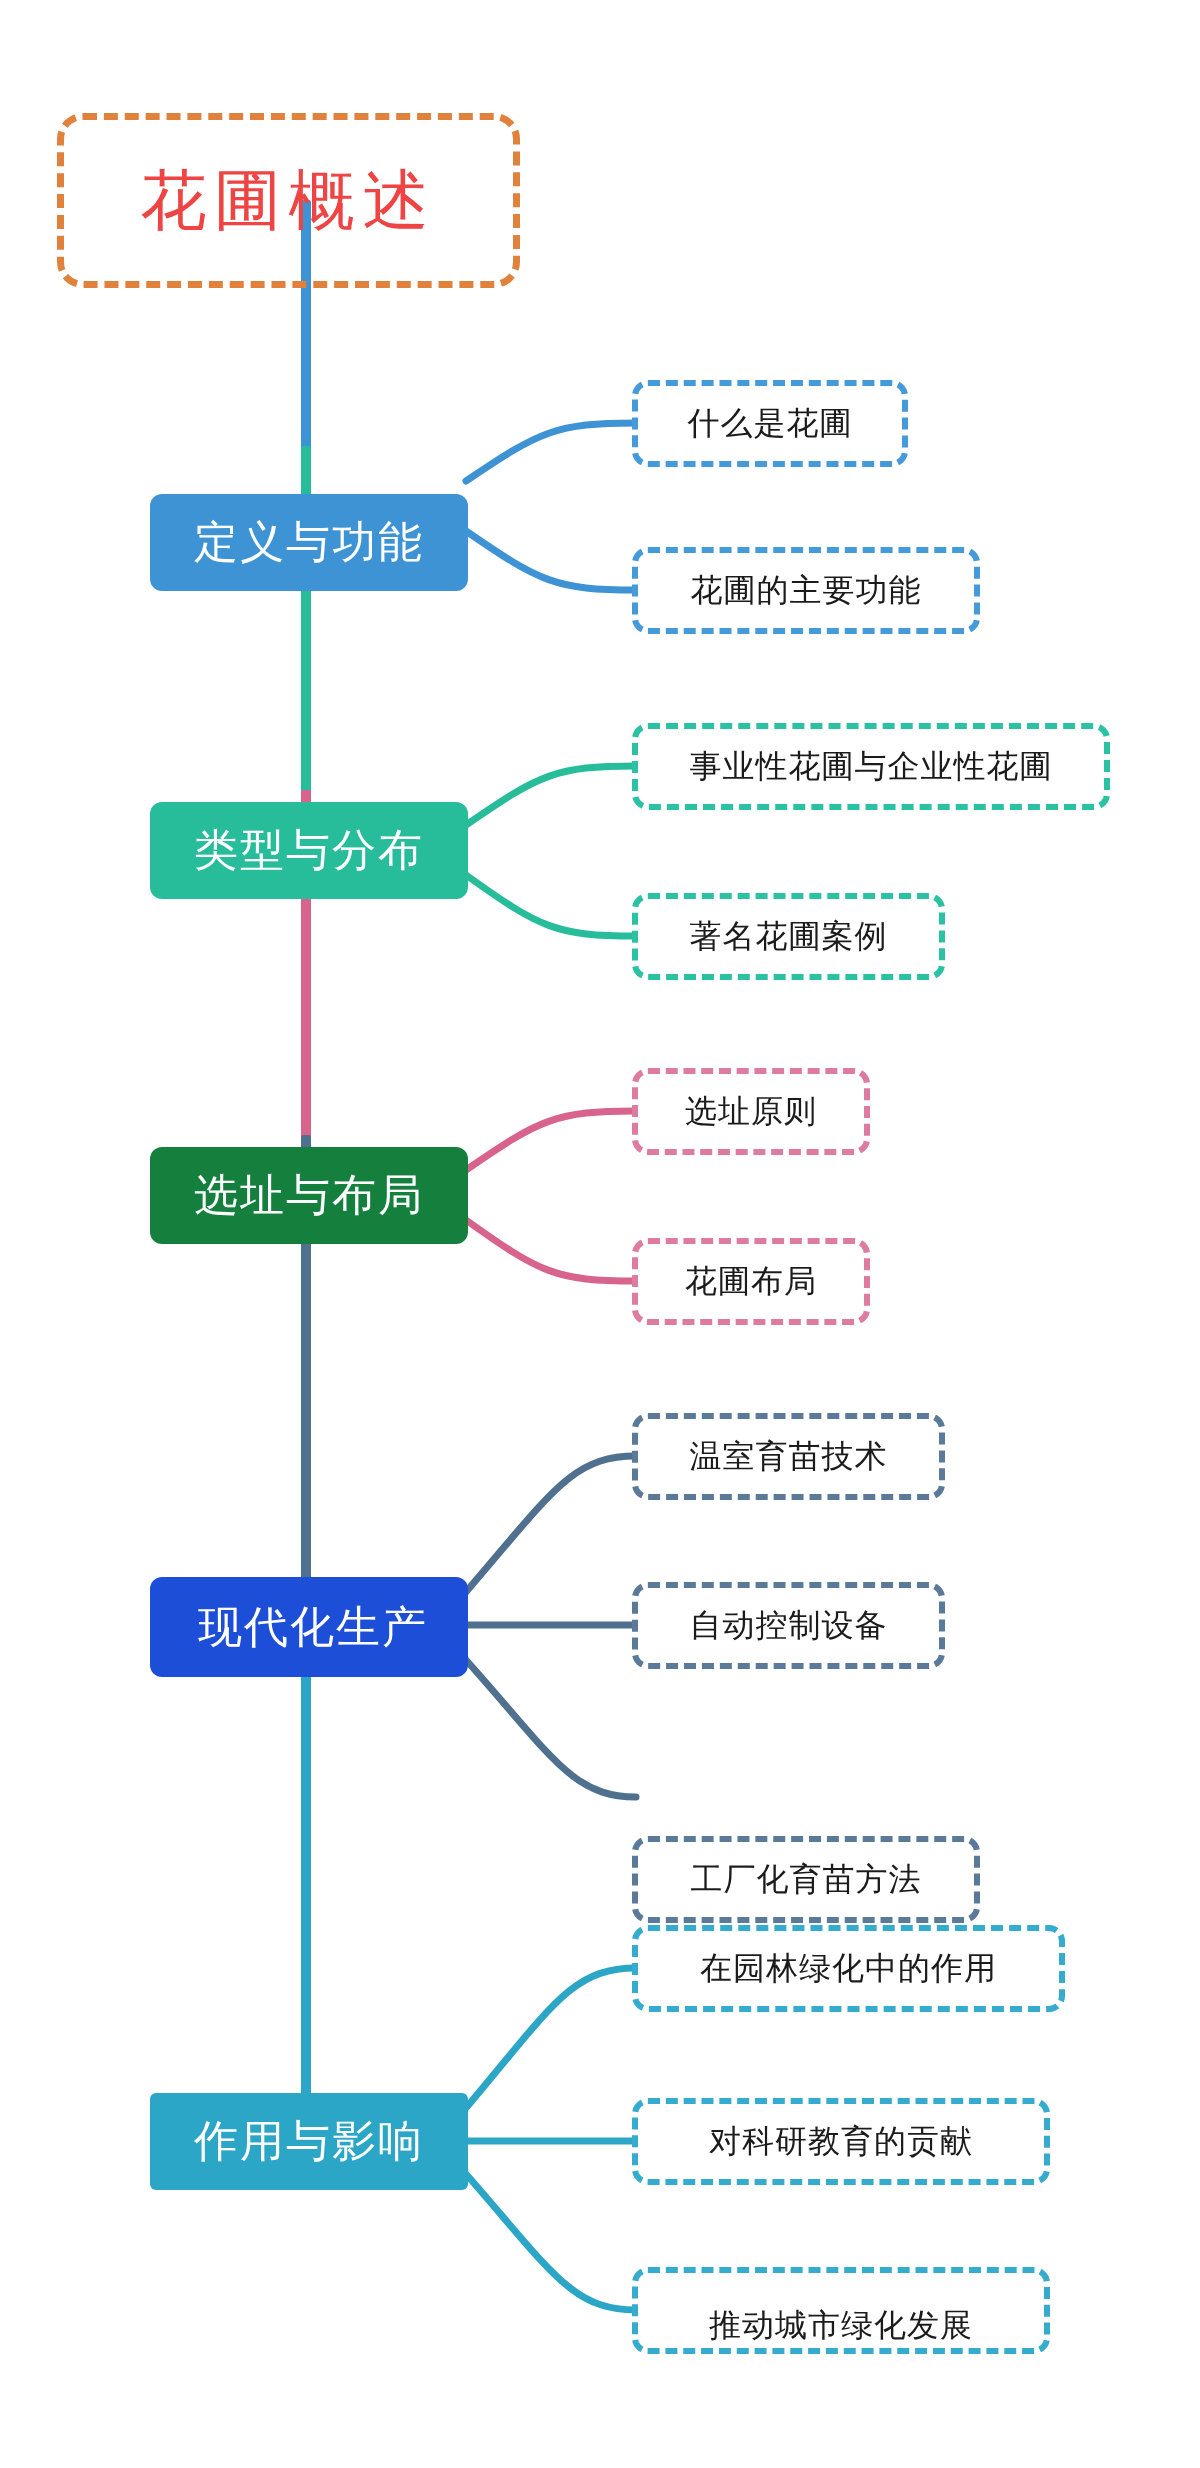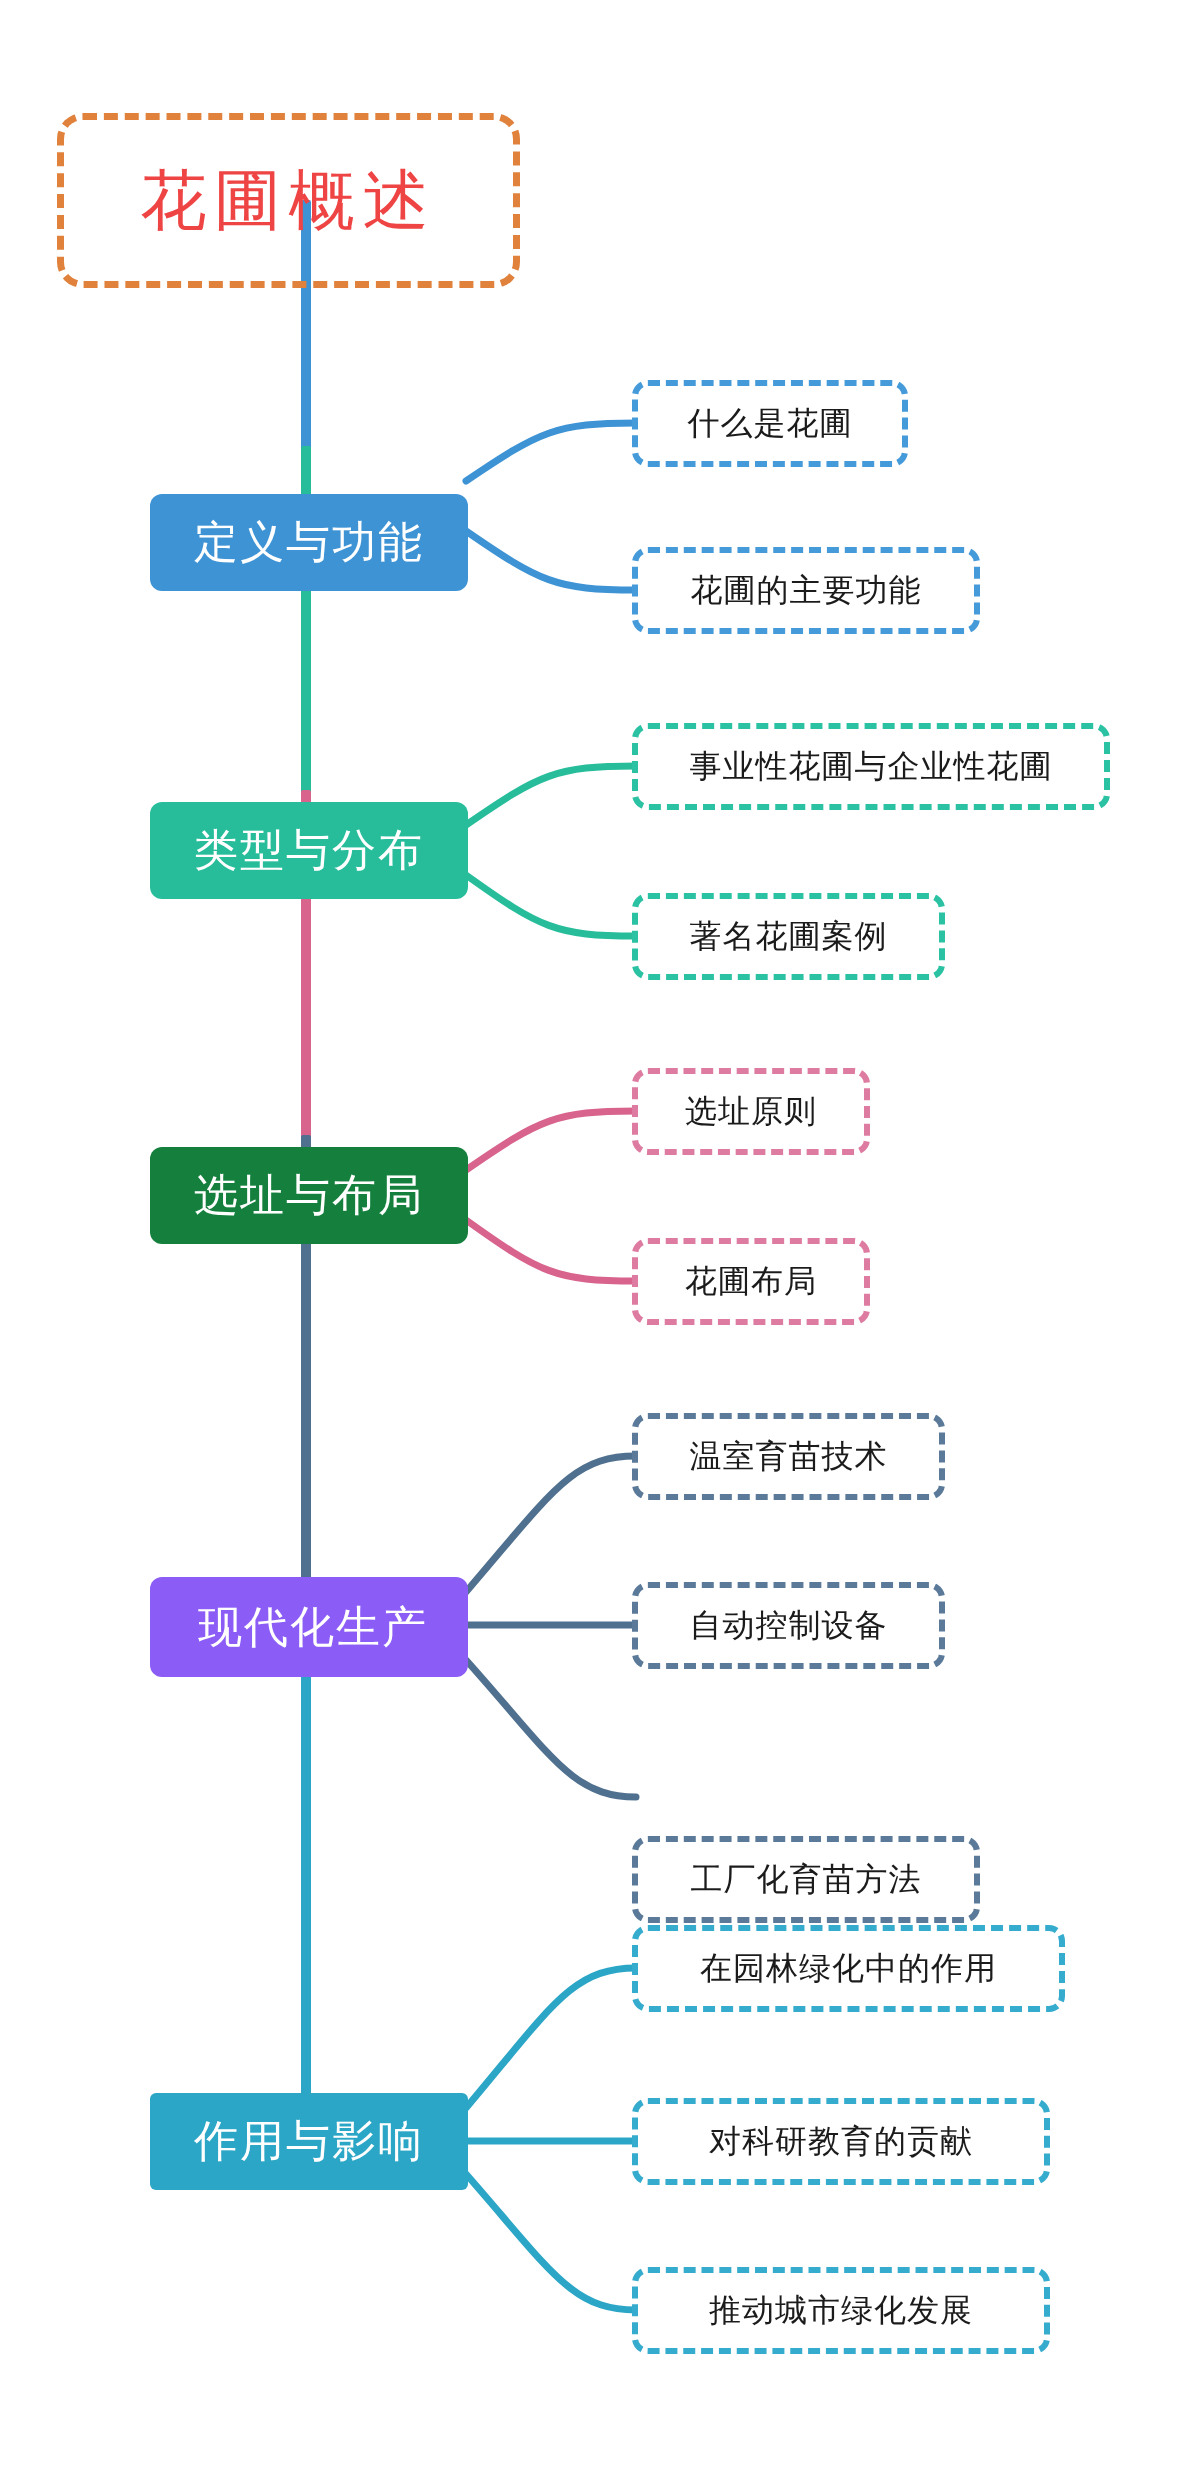--- a/index.html
+++ b/index.html
@@ -85,21 +85,21 @@
   <div class="branch" style="top: 1147px; background: #15803d;">
     <span class="branch-label">选址与布局</span>
   </div>
   <div class="child" style="top: 1068px; width: 238px; border-color: rgb(222, 123, 160);">
     <span class="child-label">选址原则</span>
   </div>
   <div class="child" style="top: 1238px; width: 238px; border-color: rgb(222, 123, 160);">
     <span class="child-label">花圃布局</span>
   </div>
 
-  <div class="branch" style="top: 1577px; height: 100px; background: #8b5cf6; padding-left: 8px;">
+  <div class="branch" style="top: 1577px; height: 100px; background: #1d4ed8; padding-left: 8px;">
     <span class="branch-label">现代化生产</span>
   </div>
   <div class="child" style="top: 1413px; width: 313px; border-color: rgb(91, 122, 153);">
     <span class="child-label">温室育苗技术</span>
   </div>
   <div class="child" style="top: 1582px; width: 313px; border-color: rgb(91, 122, 153);">
     <span class="child-label">自动控制设备</span>
   </div>
   <div class="child" style="top: 1836px; width: 348px; border-color: rgb(91, 122, 153);">
     <span class="child-label">工厂化育苗方法</span>
@@ -107,17 +107,17 @@
 
   <div class="branch" style="top: 2093px; background: rgb(44, 166, 198); border-radius: 6px;">
     <span class="branch-label">作用与影响</span>
   </div>
   <div class="child" style="top: 1925px; width: 433px; border-color: rgb(53, 172, 205);">
     <span class="child-label">在园林绿化中的作用</span>
   </div>
   <div class="child" style="top: 2098px; width: 418px; border-color: rgb(53, 172, 205);">
     <span class="child-label">对科研教育的贡献</span>
   </div>
-  <div class="child" style="top: 2267px; width: 418px; border-color: rgb(53, 172, 205);">
+  <div class="child" style="top: 2267px; width: 418px; border-color: rgb(53, 172, 205); align-items: flex-end;">
     <span class="child-label">推动城市绿化发展</span>
   </div>
 
 </div>
 
 </body></html>

